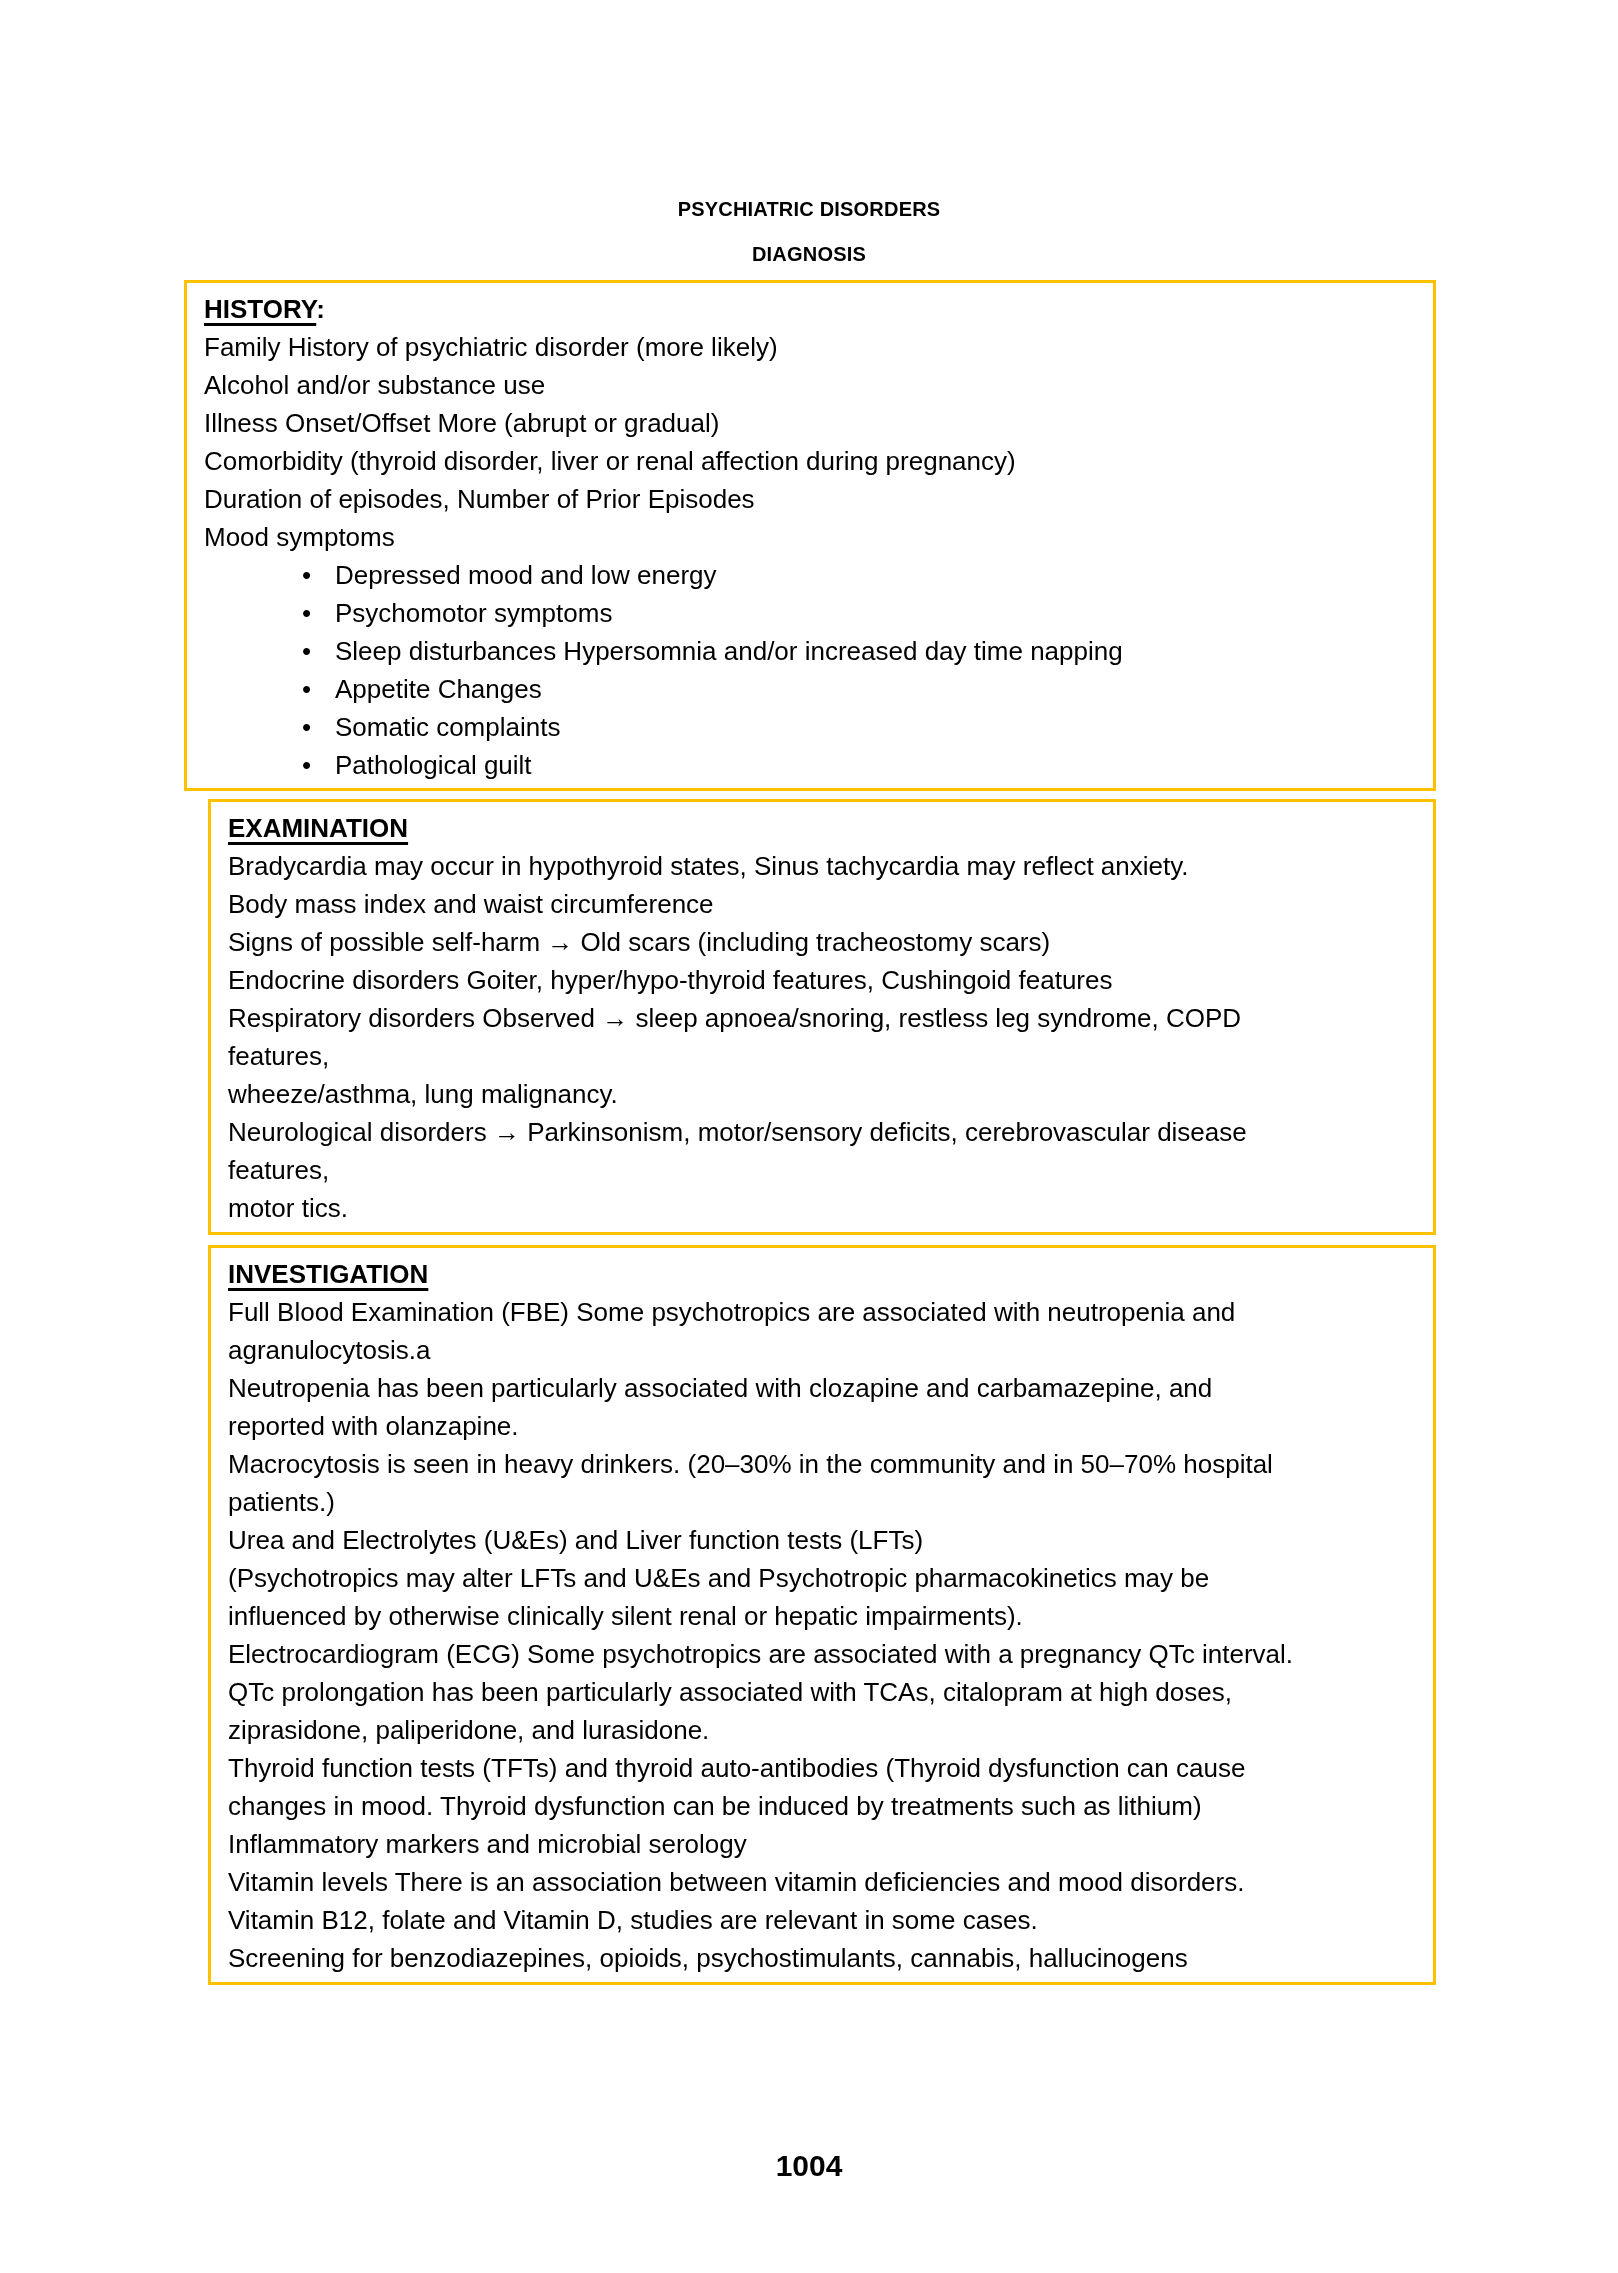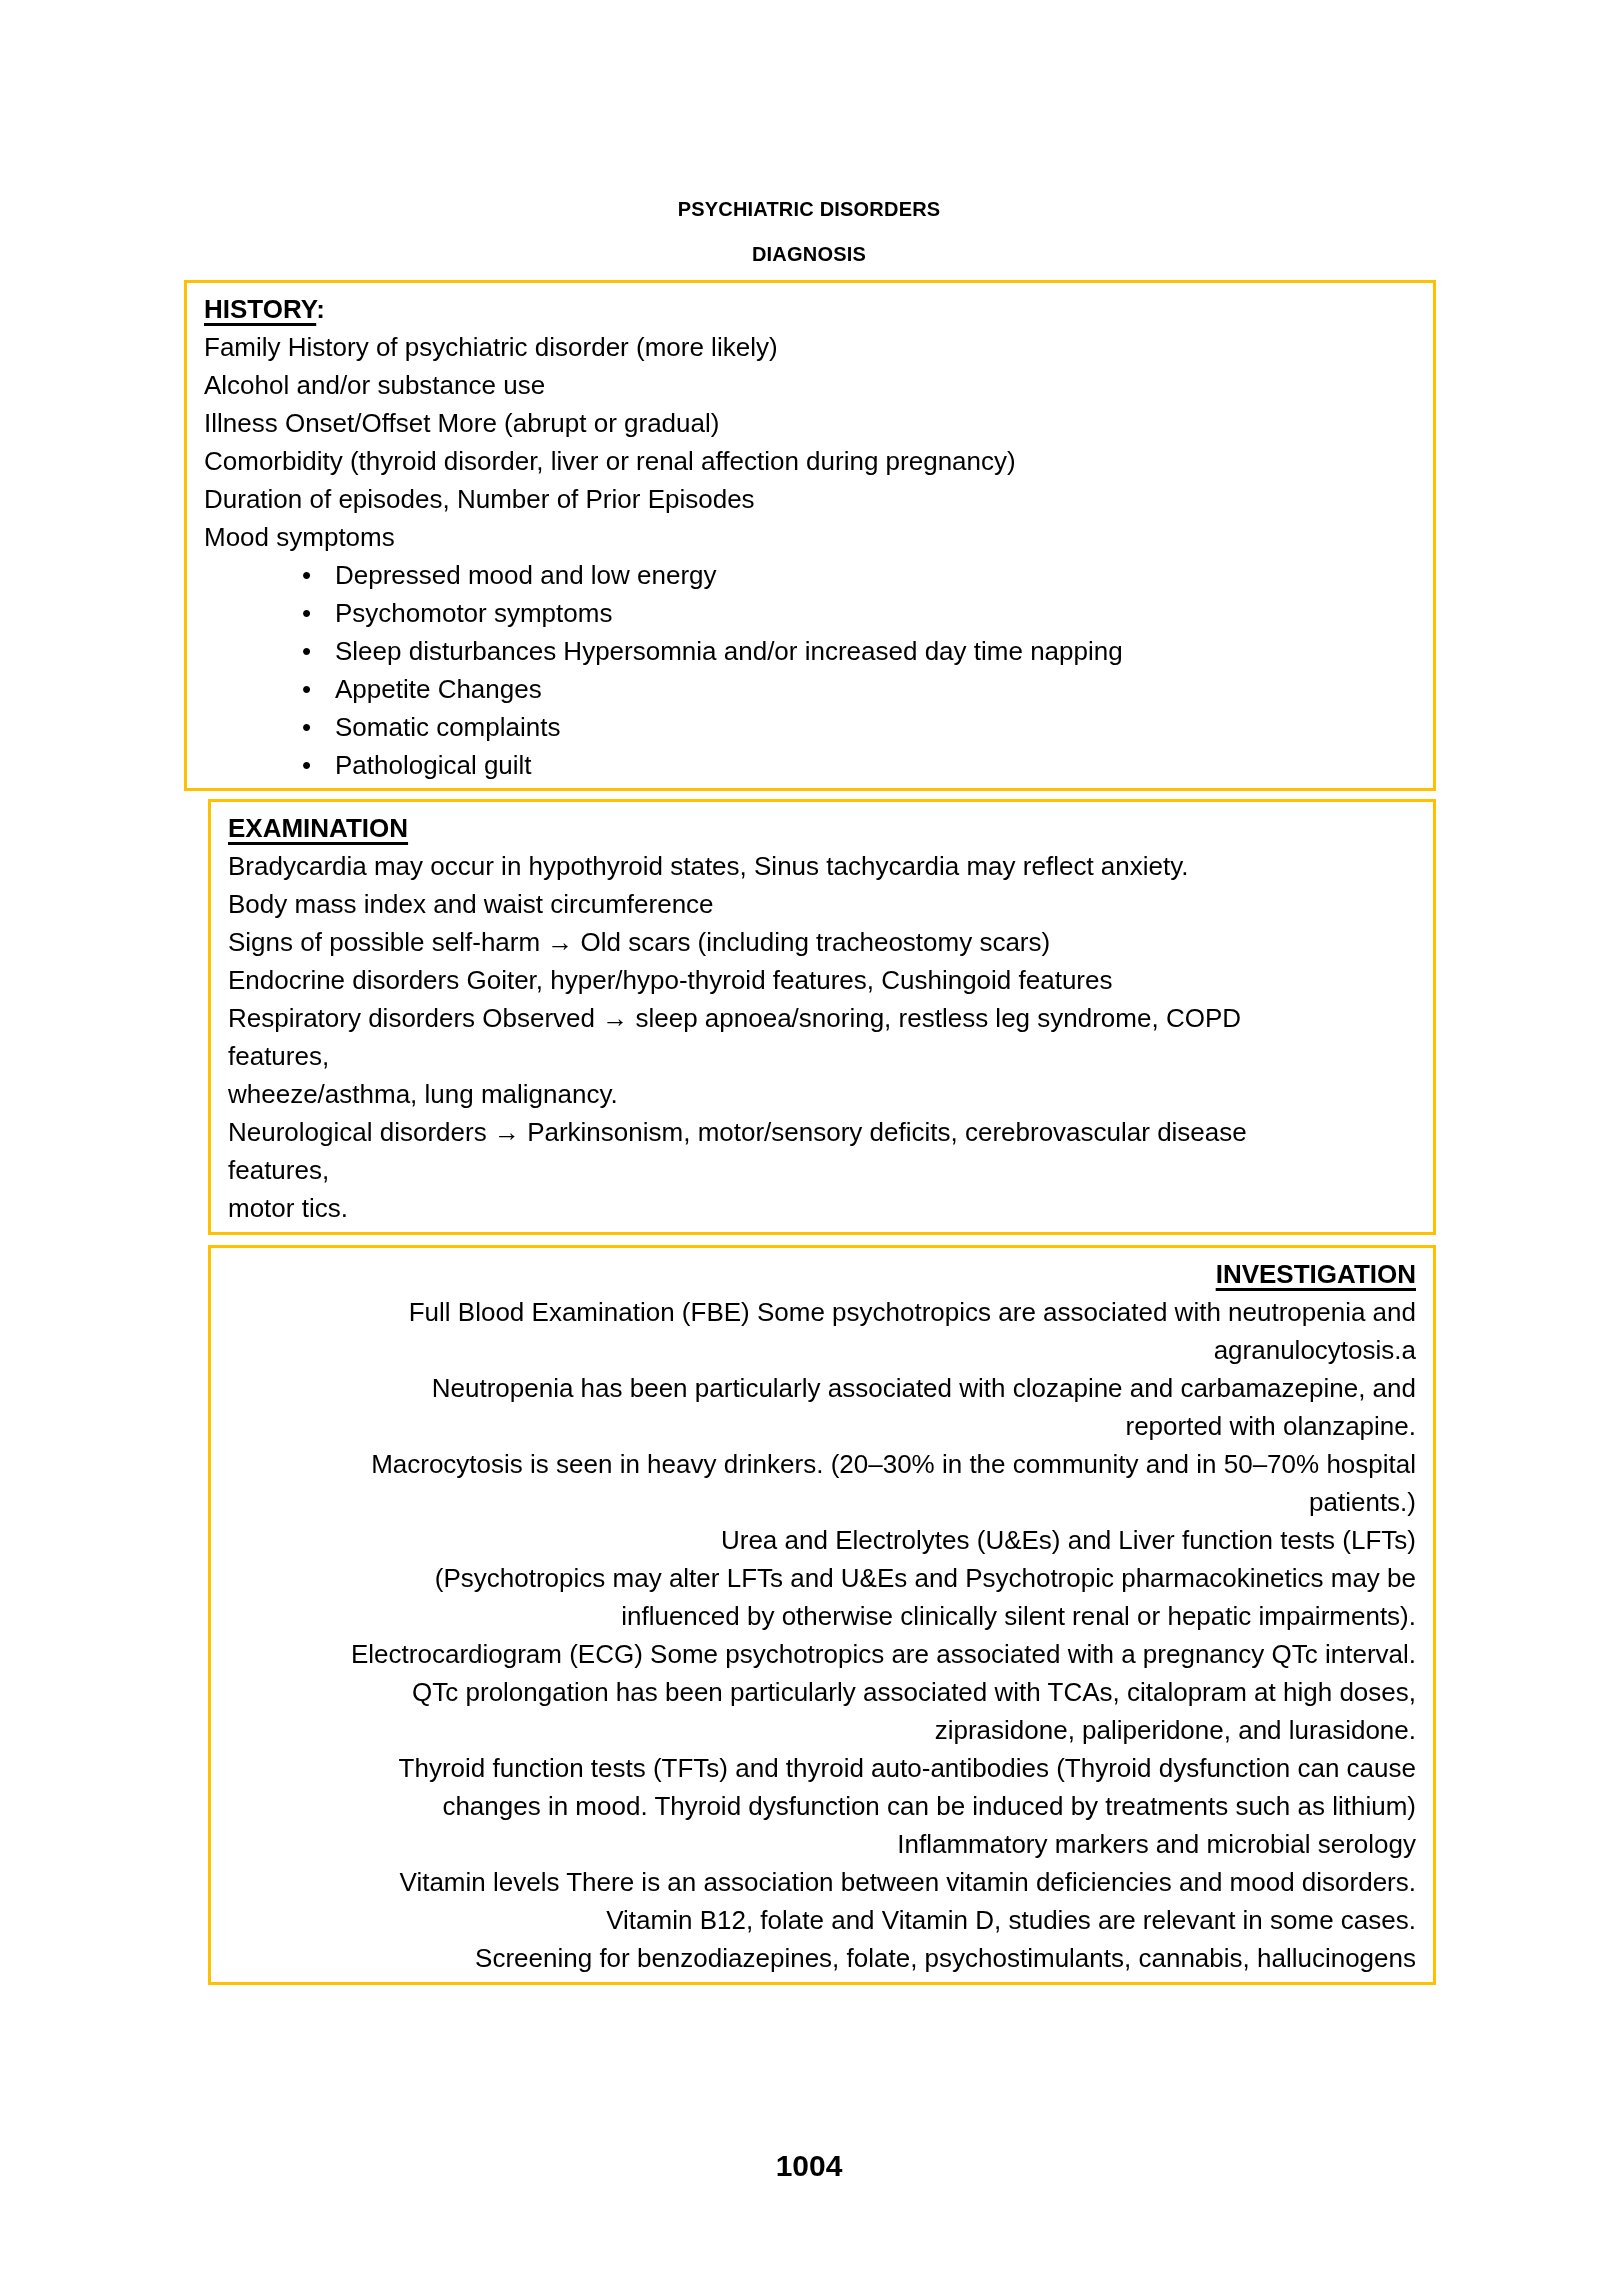--- a/index.html
+++ b/index.html
@@ -32,21 +32,21 @@
     width: 1252px;
   }
   .box {
     border: 3.8px solid var(--accent);
     background: var(--paper);
     padding: 6.7px 17px 4.8px 17px;
     font-size: 26px;
     line-height: 38px;
   }
   .box + .box { margin-top: 7.6px; margin-left: 24px; }
-  .box.last-box { margin-top: 10.5px; text-align: right; }
+  .box.last-box { margin-top: 10.5px; }
   .section-heading {
     font-weight: bold;
     white-space: nowrap;
   }
   .section-heading .underlined {
     text-decoration: underline;
     text-decoration-thickness: 2.9px;
     text-underline-offset: 4.8px;
   }
   .text-line {
@@ -127,21 +127,21 @@
       <div class="text-line">(Psychotropics may alter LFTs and U&amp;Es and Psychotropic pharmacokinetics may be</div>
       <div class="text-line">influenced by otherwise clinically silent renal or hepatic impairments).</div>
       <div class="text-line">Electrocardiogram (ECG) Some psychotropics are associated with a pregnancy QTc interval.</div>
       <div class="text-line">QTc prolongation has been particularly associated with TCAs, citalopram at high doses,</div>
       <div class="text-line">ziprasidone, paliperidone, and lurasidone.</div>
       <div class="text-line">Thyroid function tests (TFTs) and thyroid auto-antibodies (Thyroid dysfunction can cause</div>
       <div class="text-line">changes in mood. Thyroid dysfunction can be induced by treatments such as lithium)</div>
       <div class="text-line">Inflammatory markers and microbial serology</div>
       <div class="text-line">Vitamin levels There is an association between vitamin deficiencies and mood disorders.</div>
       <div class="text-line">Vitamin B12, folate and Vitamin D, studies are relevant in some cases.</div>
-      <div class="text-line">Screening for benzodiazepines, folate, psychostimulants, cannabis, hallucinogens</div>
+      <div class="text-line">Screening for benzodiazepines, opioids, psychostimulants, cannabis, hallucinogens</div>
     </section>
 
   </div>
 
   <div class="page-number">1004</div>
 
 </div>
 
 
 </body></html>

